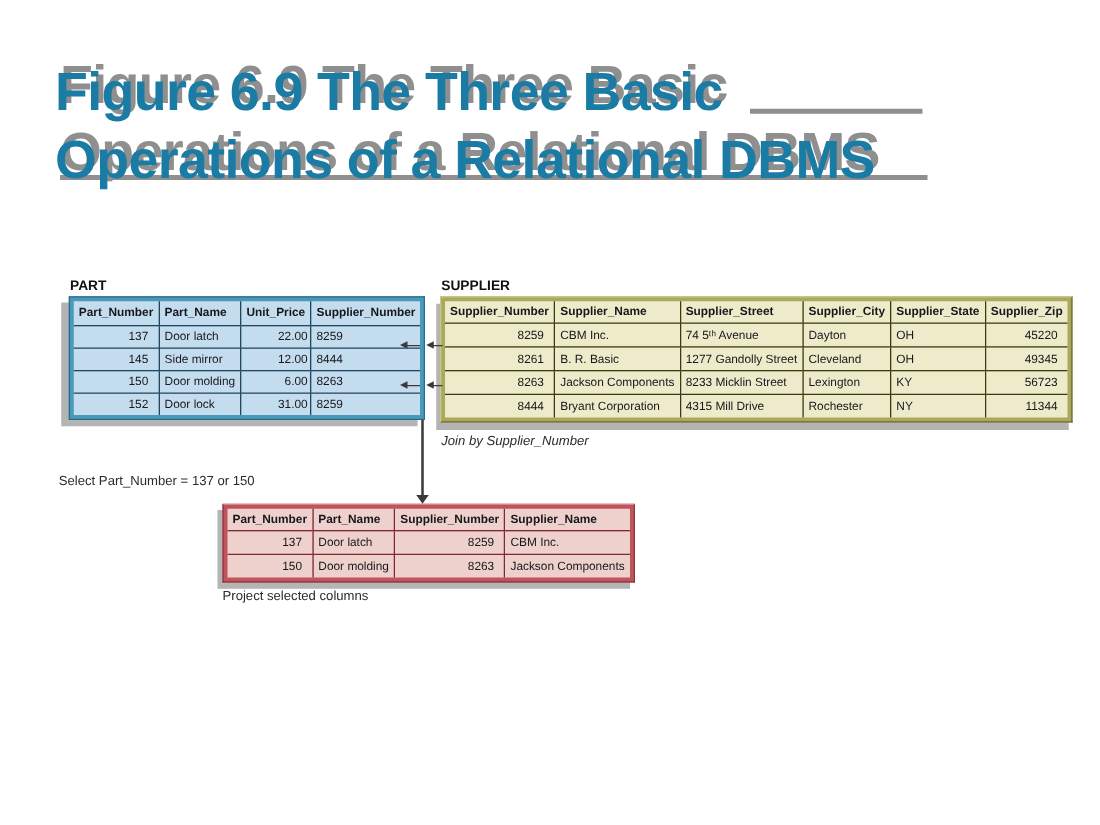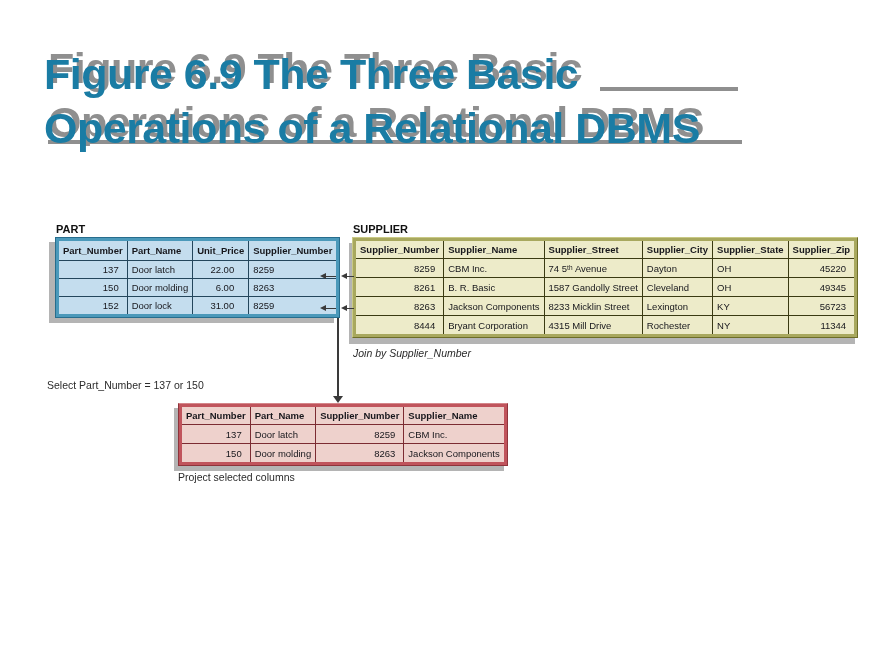--- a/index.html
+++ b/index.html
@@ -56,21 +56,21 @@
     border-right:1.5px solid var(--supplier-line);border-bottom:1px solid var(--supplier-line);}
   .frame.supplier td{height:18px;}
   .frame.supplier th{border-bottom-width:1.5px;}
   .frame.result th,.frame.result td{background:var(--result-cell);
     border-right:1.5px solid var(--result-line);border-bottom:1px solid var(--result-line);}
   .frame.result td{height:18px;}
   .frame.result th{border-bottom-width:1.5px;}
   th:last-child,td:last-child{border-right:none !important;}
   tbody tr:last-child td{border-bottom:none !important;}
   .al-r{text-align:right;padding-right:8px;}
-  .al-pr{text-align:right;padding-right:14px;}
+  .al-pr{text-align:right;padding-right:2px;}
 
   
   .vline{position:absolute;left:337px;top:277px;width:2px;height:120px;background:#3a3a3a;z-index:2;}
   .down-head{position:absolute;left:333px;top:396px;width:0;height:0;z-index:4;
     border-left:5px solid transparent;border-right:5px solid transparent;border-top:7px solid #3a3a3a;}
   .harrow{position:absolute;width:16px;height:7px;z-index:4;}
   .harrow .shaft{position:absolute;left:5px;right:0;top:2.6px;height:1.6px;background:#3a3a3a;}
   .harrow .head{position:absolute;left:0;top:0;width:0;height:0;
     border-top:3.5px solid transparent;border-bottom:3.5px solid transparent;border-right:6px solid #3a3a3a;}
   #arr-1a{left:320px;top:273px;}
@@ -115,20 +115,26 @@
             </tr>
           </thead>
           <tbody>
             <tr>
               <td class="al-r">137</td>
               <td>Door latch</td>
               <td class="al-pr">22.00</td>
               <td>8259</td>
             </tr>
             <tr>
+              <td class="al-r">145</td>
+              <td>Side mirror</td>
+              <td class="al-pr">12.00</td>
+              <td>8444</td>
+            </tr>
+            <tr>
               <td class="al-r">150</td>
               <td>Door molding</td>
               <td class="al-pr">6.00</td>
               <td>8263</td>
             </tr>
             <tr>
               <td class="al-r">152</td>
               <td>Door lock</td>
               <td class="al-pr">31.00</td>
               <td>8259</td>
@@ -166,21 +172,21 @@
               <td class="al-r">8259</td>
               <td>CBM Inc.</td>
               <td>74 5ᵗʰ Avenue</td>
               <td>Dayton</td>
               <td>OH</td>
               <td class="al-r">45220</td>
             </tr>
             <tr>
               <td class="al-r">8261</td>
               <td>B. R. Basic</td>
-              <td>1587 Gandolly Street</td>
+              <td>1277 Gandolly Street</td>
               <td>Cleveland</td>
               <td>OH</td>
               <td class="al-r">49345</td>
             </tr>
             <tr>
               <td class="al-r">8263</td>
               <td>Jackson Components</td>
               <td>8233 Micklin Street</td>
               <td>Lexington</td>
               <td>KY</td>

